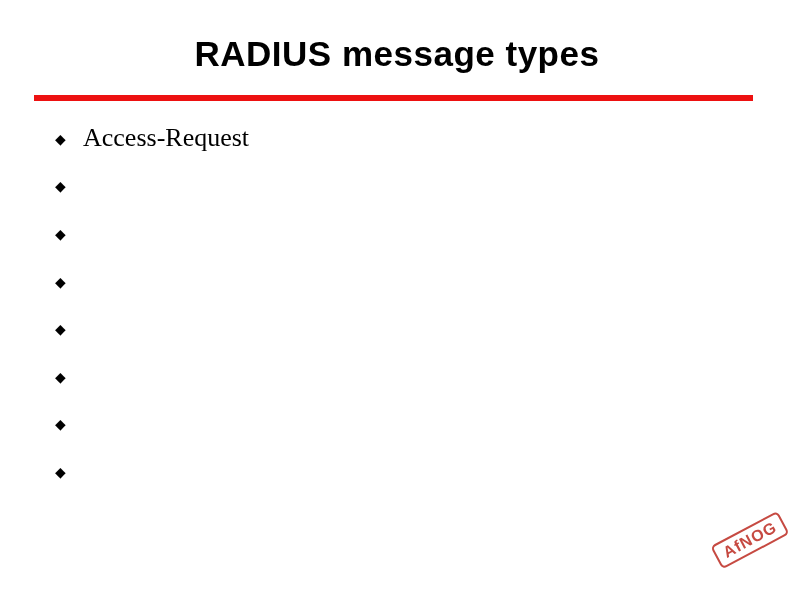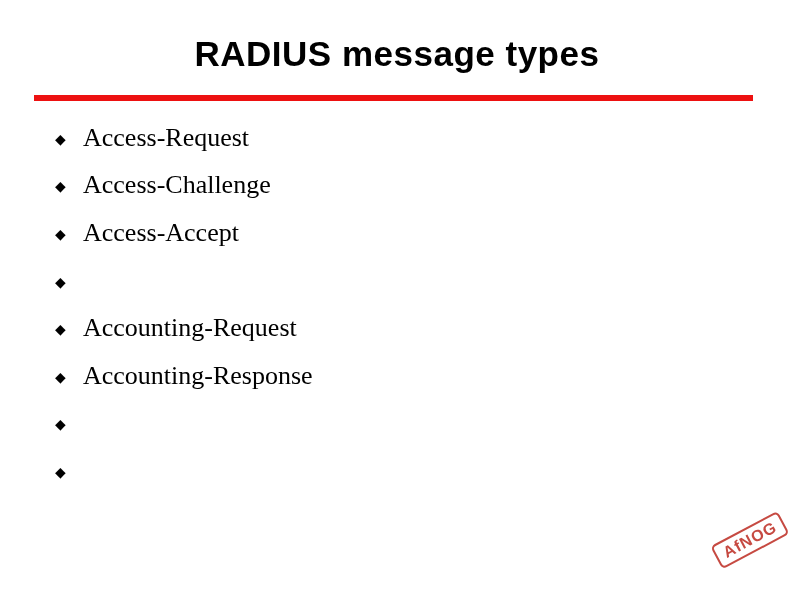--- a/index.html
+++ b/index.html
@@ -96,40 +96,36 @@
 
   <ul class="message-list">
 
       <li>
         <span class="bullet">◆</span>
         <span class="item-text">Access-Request</span>
       </li>
 
       <li>
         <span class="bullet">◆</span>
-        <span class="item-text">Access-Challenge</span>
-      </li>
-
-      <li>
-        <span class="bullet">◆</span>
-        <span class="item-text">Access-Accept</span>
       </li>
 
       <li>
         <span class="bullet">◆</span>
       </li>
 
       <li>
         <span class="bullet">◆</span>
-        <span class="item-text">Accounting-Request</span>
       </li>
 
       <li>
         <span class="bullet">◆</span>
-        <span class="item-text">Accounting-Response</span>
+      </li>
+
+      <li>
+        <span class="bullet">◆</span>
       </li>
 
       <li>
         <span class="bullet">◆</span>
       </li>
 
       <li>
         <span class="bullet">◆</span>
       </li>
     </ul>

